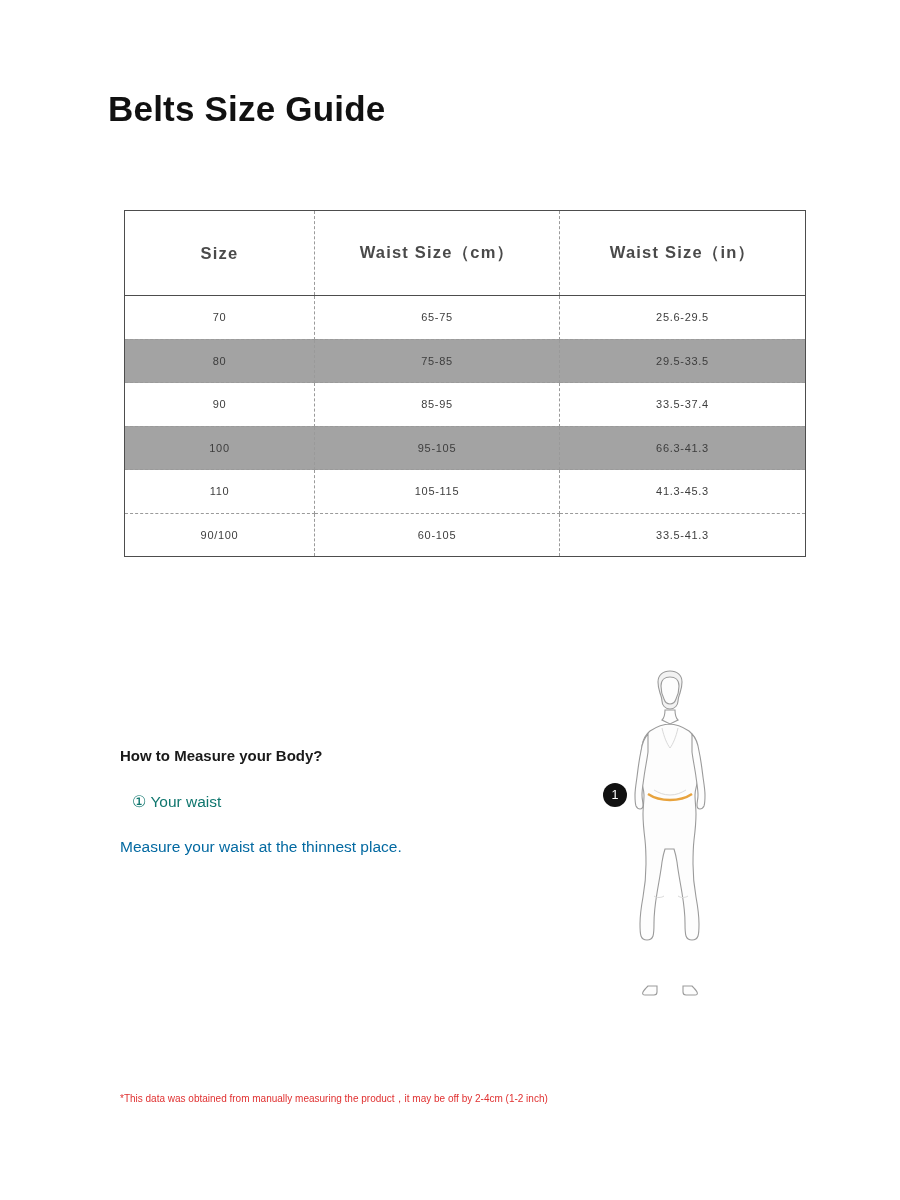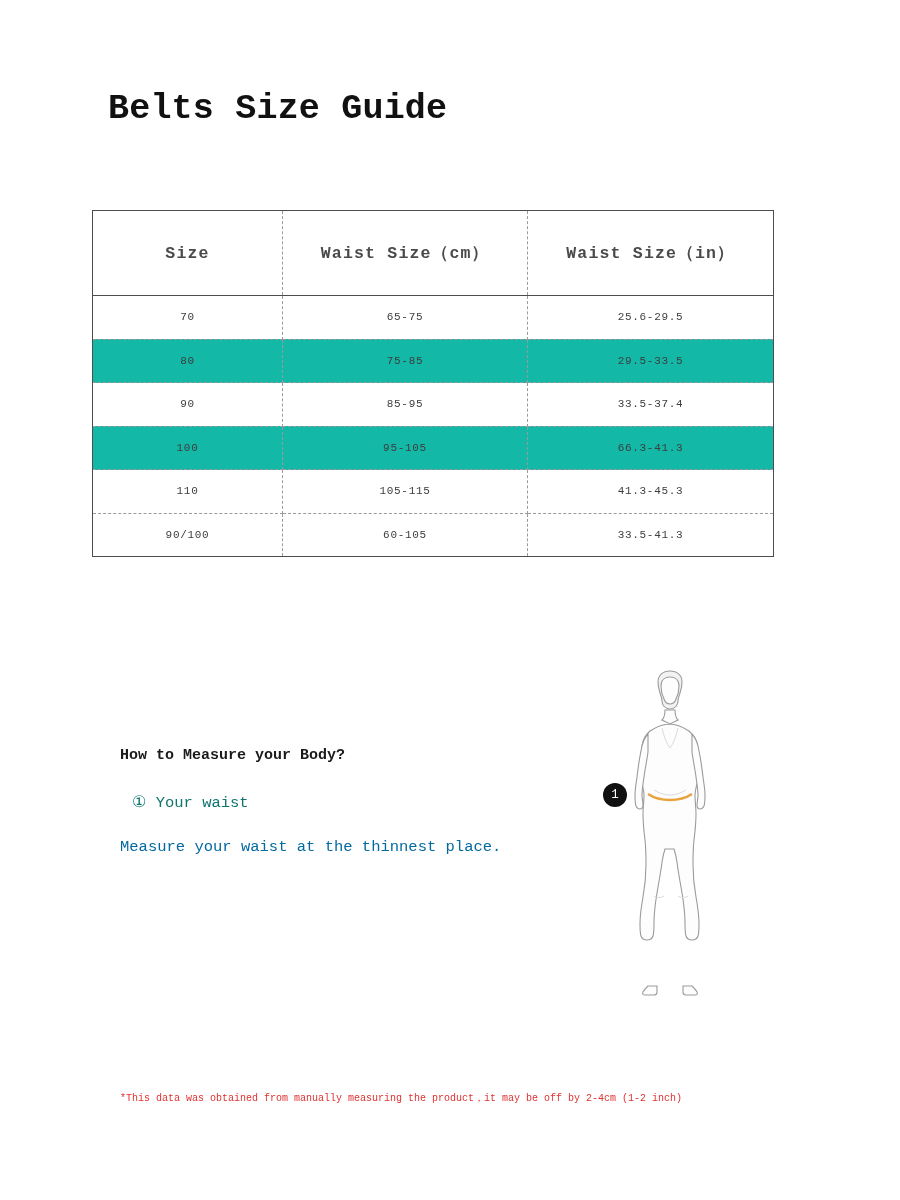--- a/index.html
+++ b/index.html
@@ -13,38 +13,37 @@
     font-family: "Liberation Sans", sans-serif;
     color: #222222;
     position: relative;
     overflow: hidden;
   }
 
   .page {
     position: relative;
     width: 900px;
     height: 1200px;
-    font-family: Liberation Mono, monospace;
   }
 
   
   .title {
     position: absolute;
     left: 108px;
     top: 66px;
     font-size: 35px;
     font-weight: bold;
     letter-spacing: 0.2px;
     color: #111111;
   }
 
   
   .size-table {
     position: absolute;
-    left: 92px;
+    left: 124px;
     top: 210px;
     width: 681px;
     border-collapse: collapse;
     table-layout: fixed;
   }
   .size-table col.c1 { width: 190px; }
   .size-table col.c2 { width: 245px; }
   .size-table col.c3 { width: 246px; }
 
   .size-table thead th {
@@ -75,21 +74,21 @@
     color: #3d3d3d;
     text-align: center;
     vertical-align: middle;
     border-bottom: 1px dashed #9a9a9a;
     border-left: 1px dashed #9a9a9a;
     border-right: 1px dashed #9a9a9a;
   }
   .size-table tbody td:first-child { border-left: 1.5px solid #4d4d4d; }
   .size-table tbody td:last-child { border-right: 1.5px solid #4d4d4d; }
 
-  .size-table tbody tr.alt td { background: #14b8a6; }
+  .size-table tbody tr.alt td { background: #a3a3a3; }
   .size-table tbody tr:last-child td { border-bottom: 1.5px solid #4d4d4d; }
 
   
   .measure-heading {
     position: absolute;
     left: 120px;
     top: 735px;
     font-size: 15px;
     font-weight: bold;
     color: #1a1a1a;

